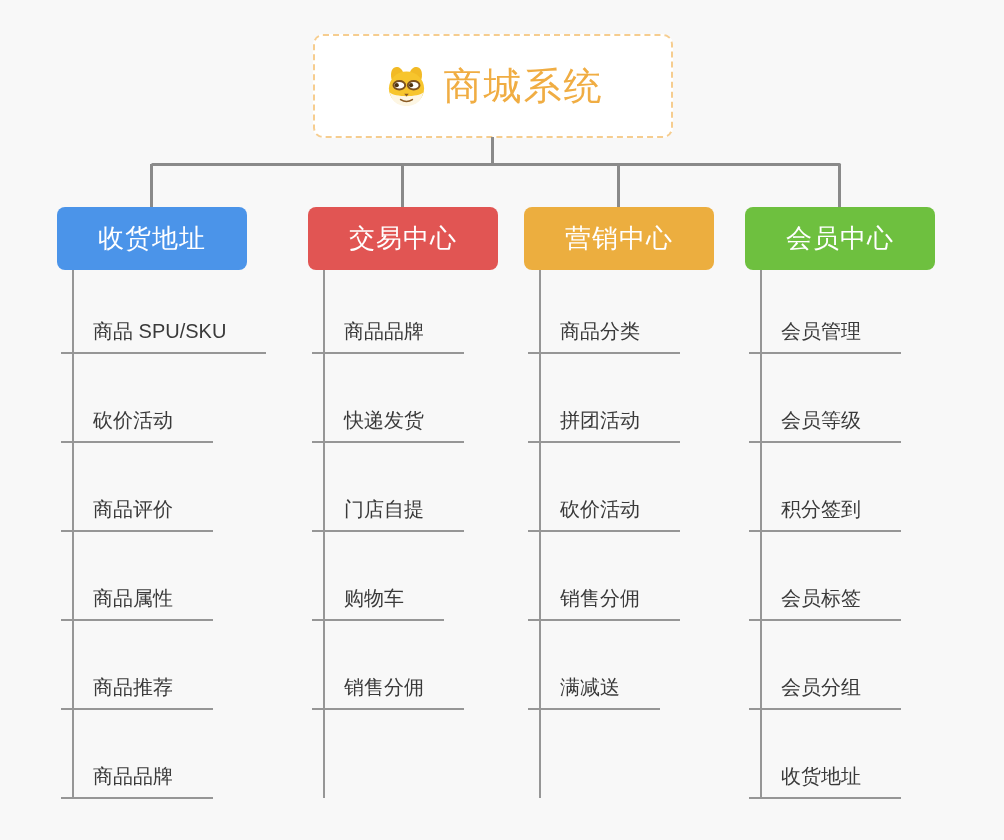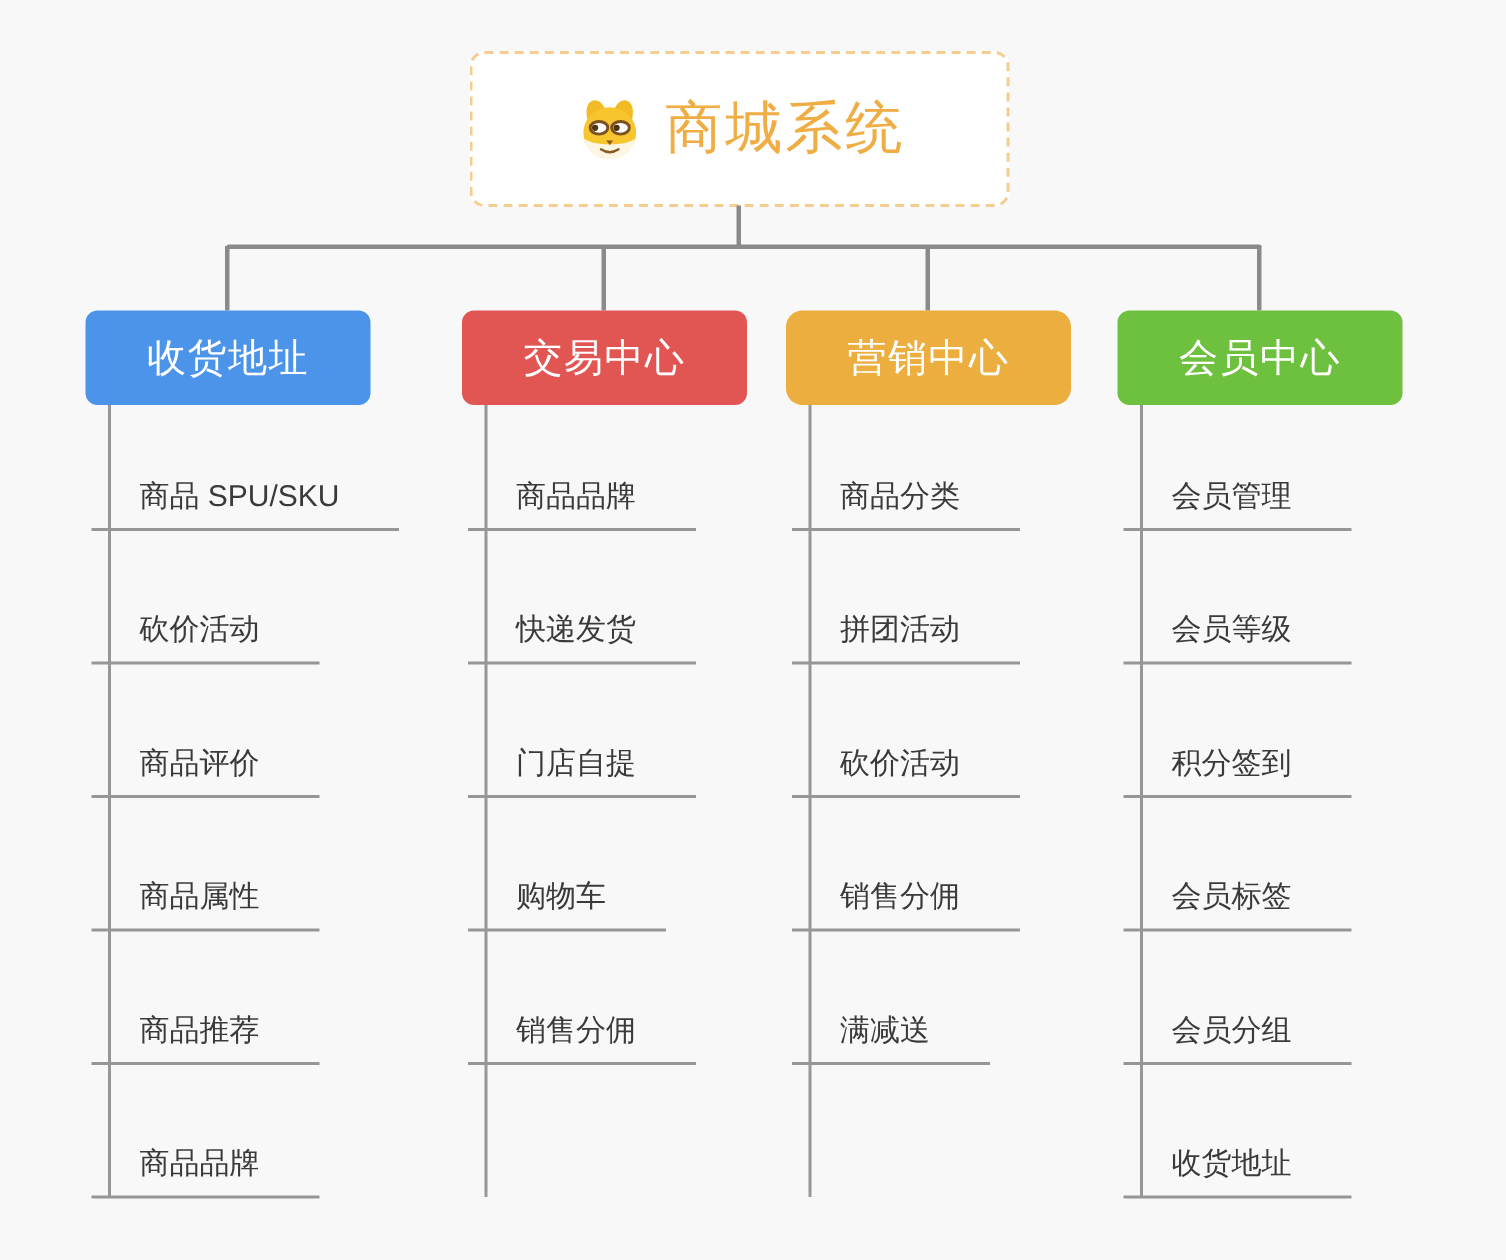--- a/index.html
+++ b/index.html
@@ -110,21 +110,21 @@
     <div class="items">
       <div class="item">商品品牌</div>
       <div class="item">快递发货</div>
       <div class="item">门店自提</div>
       <div class="item">购物车</div>
       <div class="item">销售分佣</div>
     </div>
   </div>
 
   <div class="branch b2">
-    <div class="branch-header" style="background: rgb(236, 174, 63); border-radius: 11px;">营销中心</div>
+    <div class="branch-header" style="background: rgb(236, 174, 63);">营销中心</div>
     <div class="stem"></div>
     <div class="items">
       <div class="item">商品分类</div>
       <div class="item">拼团活动</div>
       <div class="item">砍价活动</div>
       <div class="item">销售分佣</div>
       <div class="item">满减送</div>
     </div>
   </div>
 

